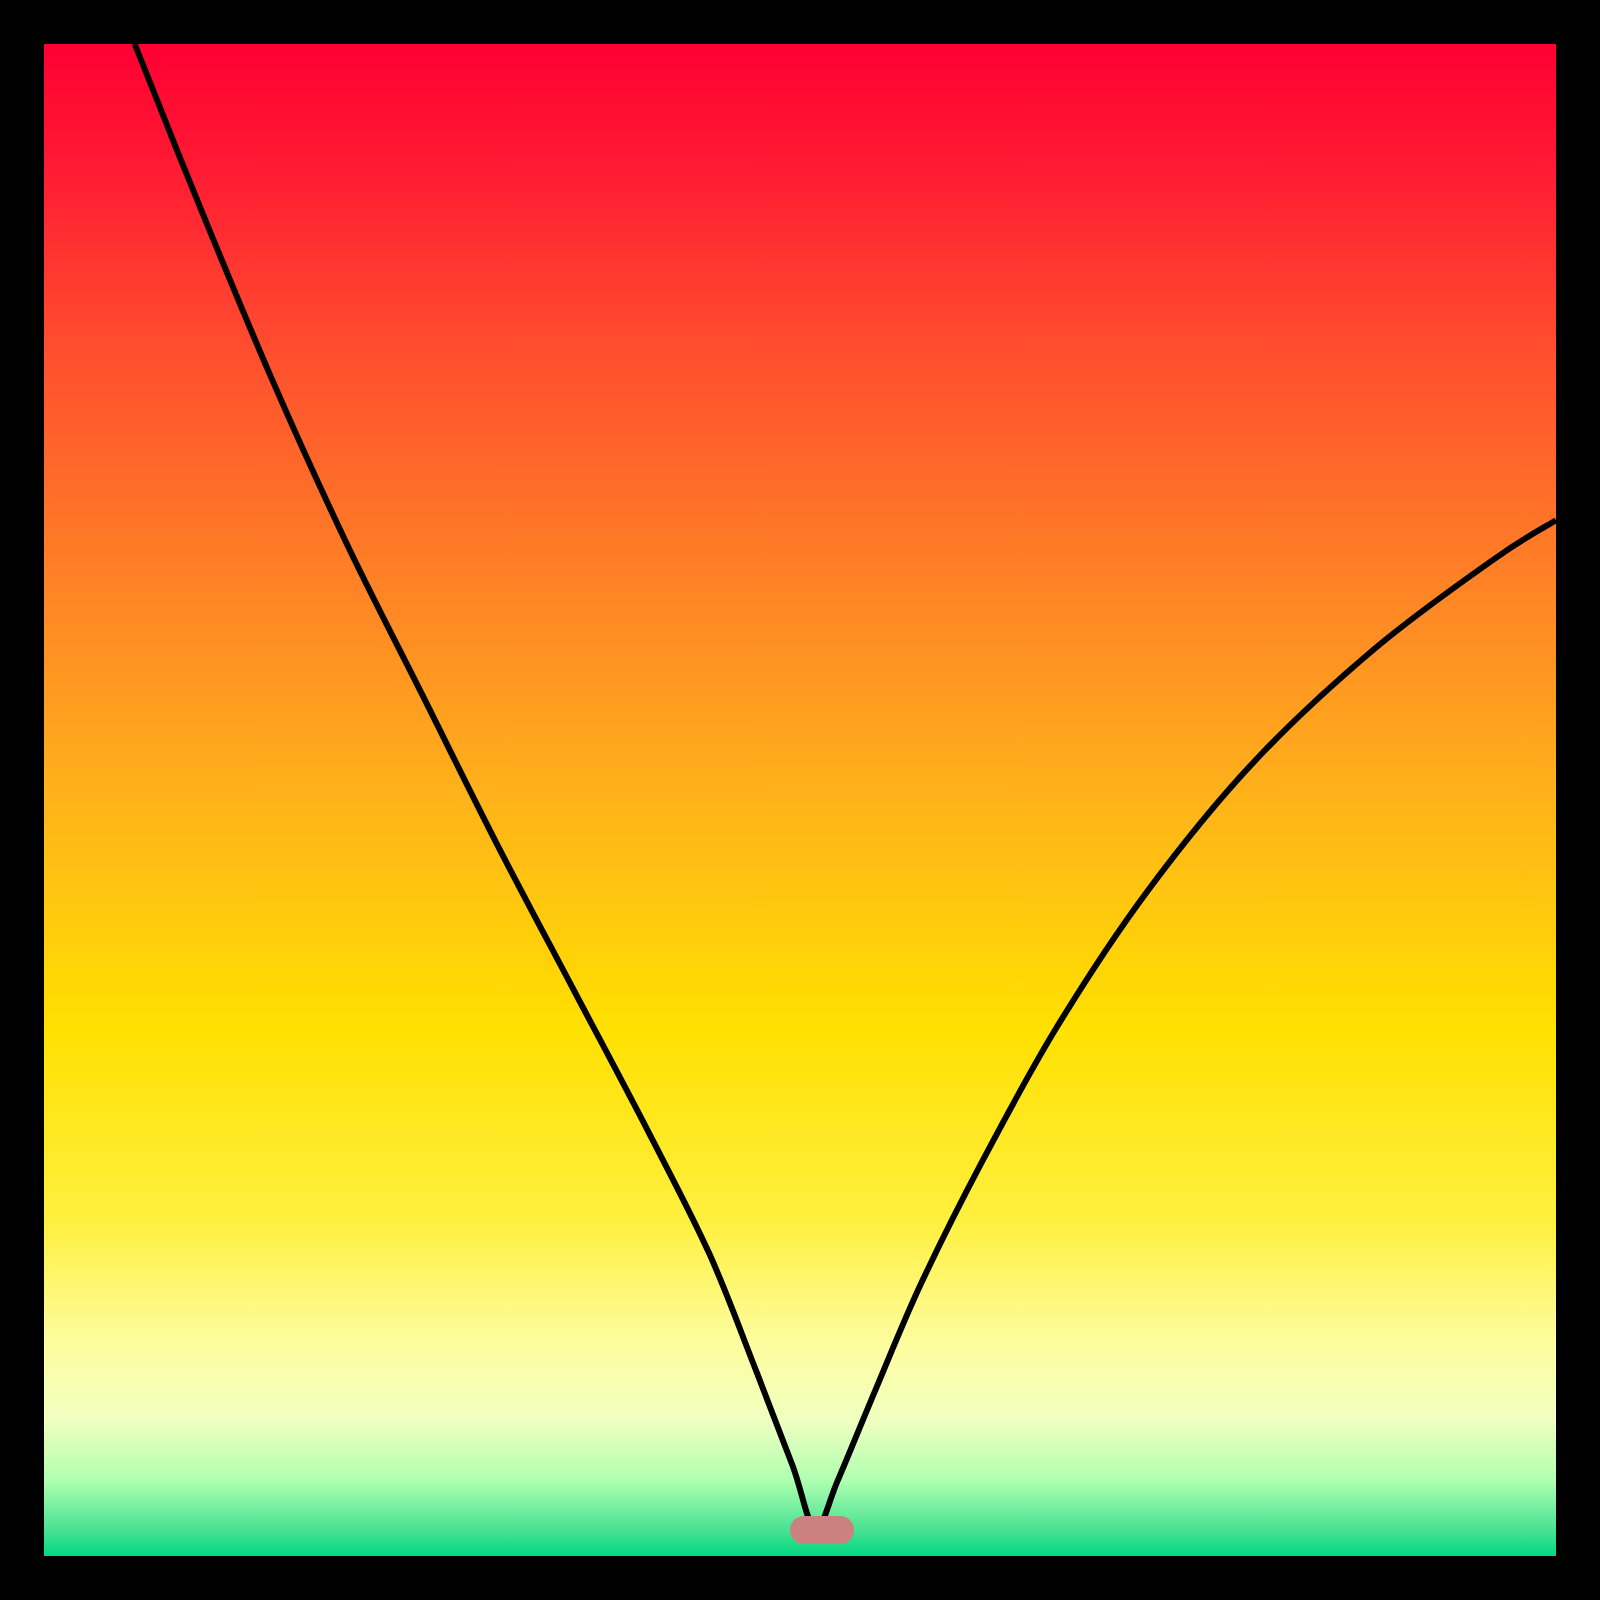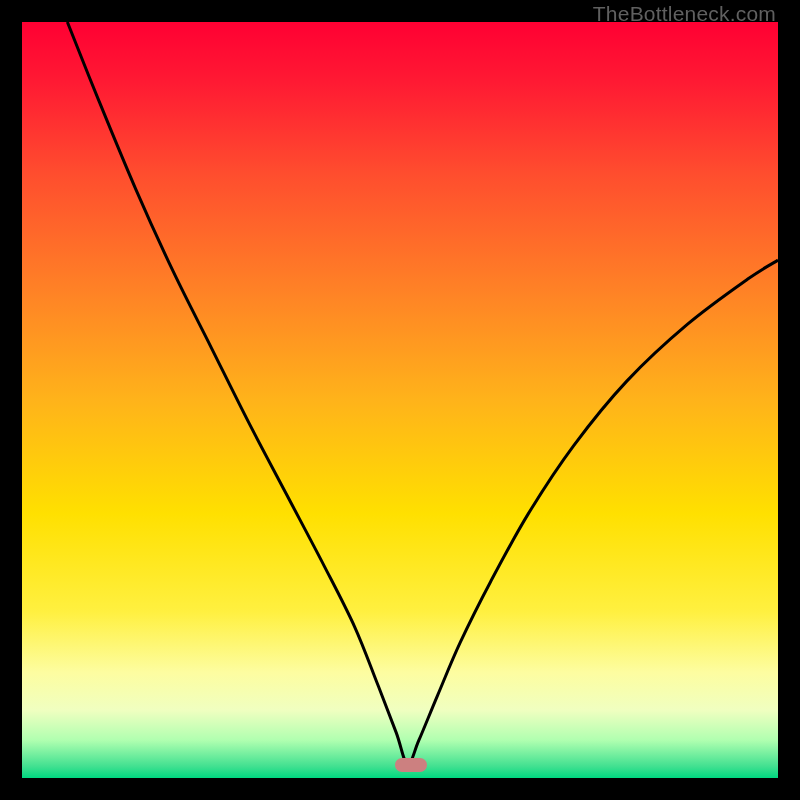--- a/index.html
+++ b/index.html
@@ -84,15 +84,14 @@
     </svg>
 
     <svg class="curve" viewBox="0 0 100 100" preserveAspectRatio="none">
       <path id="curvePath" fill="none" vector-effect="non-scaling-stroke" d="M 6 0 C 6.666666666666667 1.6666666666666667, 8.5 6.333333333333334, 10 10 C 11.5 13.666666666666666, 13.333333333333334 18.166666666666668, 15 22 C 16.666666666666668 25.833333333333332, 18.333333333333332 29.5, 20 33 C 21.666666666666668 36.5, 23.333333333333332 39.666666666666664, 25 43 C 26.666666666666668 46.333333333333336, 28.333333333333332 49.75, 30 53 C 31.666666666666668 56.25, 33.333333333333336 59.333333333333336, 35 62.5 C 36.666666666666664 65.66666666666667, 38.5 69.08333333333333, 40 72 C 41.5 74.91666666666667, 42.833333333333336 77.41666666666667, 44 80 C 45.166666666666664 82.58333333333333, 46.083333333333336 85.16666666666667, 47 87.5 C 47.916666666666664 89.83333333333333, 48.833333333333336 92.21666666666667, 49.5 94 C 50.166666666666664 95.78333333333333, 50.5 98.03333333333333, 51 98.2 C 51.5 98.36666666666667, 51.833333333333336 96.53333333333333, 52.5 95 C 53.166666666666664 93.46666666666667, 54.083333333333336 91.16666666666667, 55 89 C 55.916666666666664 86.83333333333333, 56.833333333333336 84.5, 58 82 C 59.166666666666664 79.5, 60.5 76.83333333333333, 62 74 C 63.5 71.16666666666667, 65.16666666666667 68, 67 65 C 68.83333333333333 62, 70.83333333333333 58.916666666666664, 73 56 C 75.16666666666667 53.083333333333336, 77.5 50.166666666666664, 80 47.5 C 82.5 44.833333333333336, 85.33333333333333 42.25, 88 40 C 90.66666666666667 37.75, 94 35.416666666666664, 96 34 C 98 32.583333333333336, 99.33333333333333 31.916666666666668, 100 31.5" stroke="#000000" stroke-width="3"></path>
     </svg>
 
     <div class="marker" id="marker" style="left: 51.5%; top: 98.3%; background: rgb(204, 128, 128);"></div>
 
   </div>
 
-  <div class="watermark">TheBottleneck.com</div>
 
 </div>
 
 </body></html>

